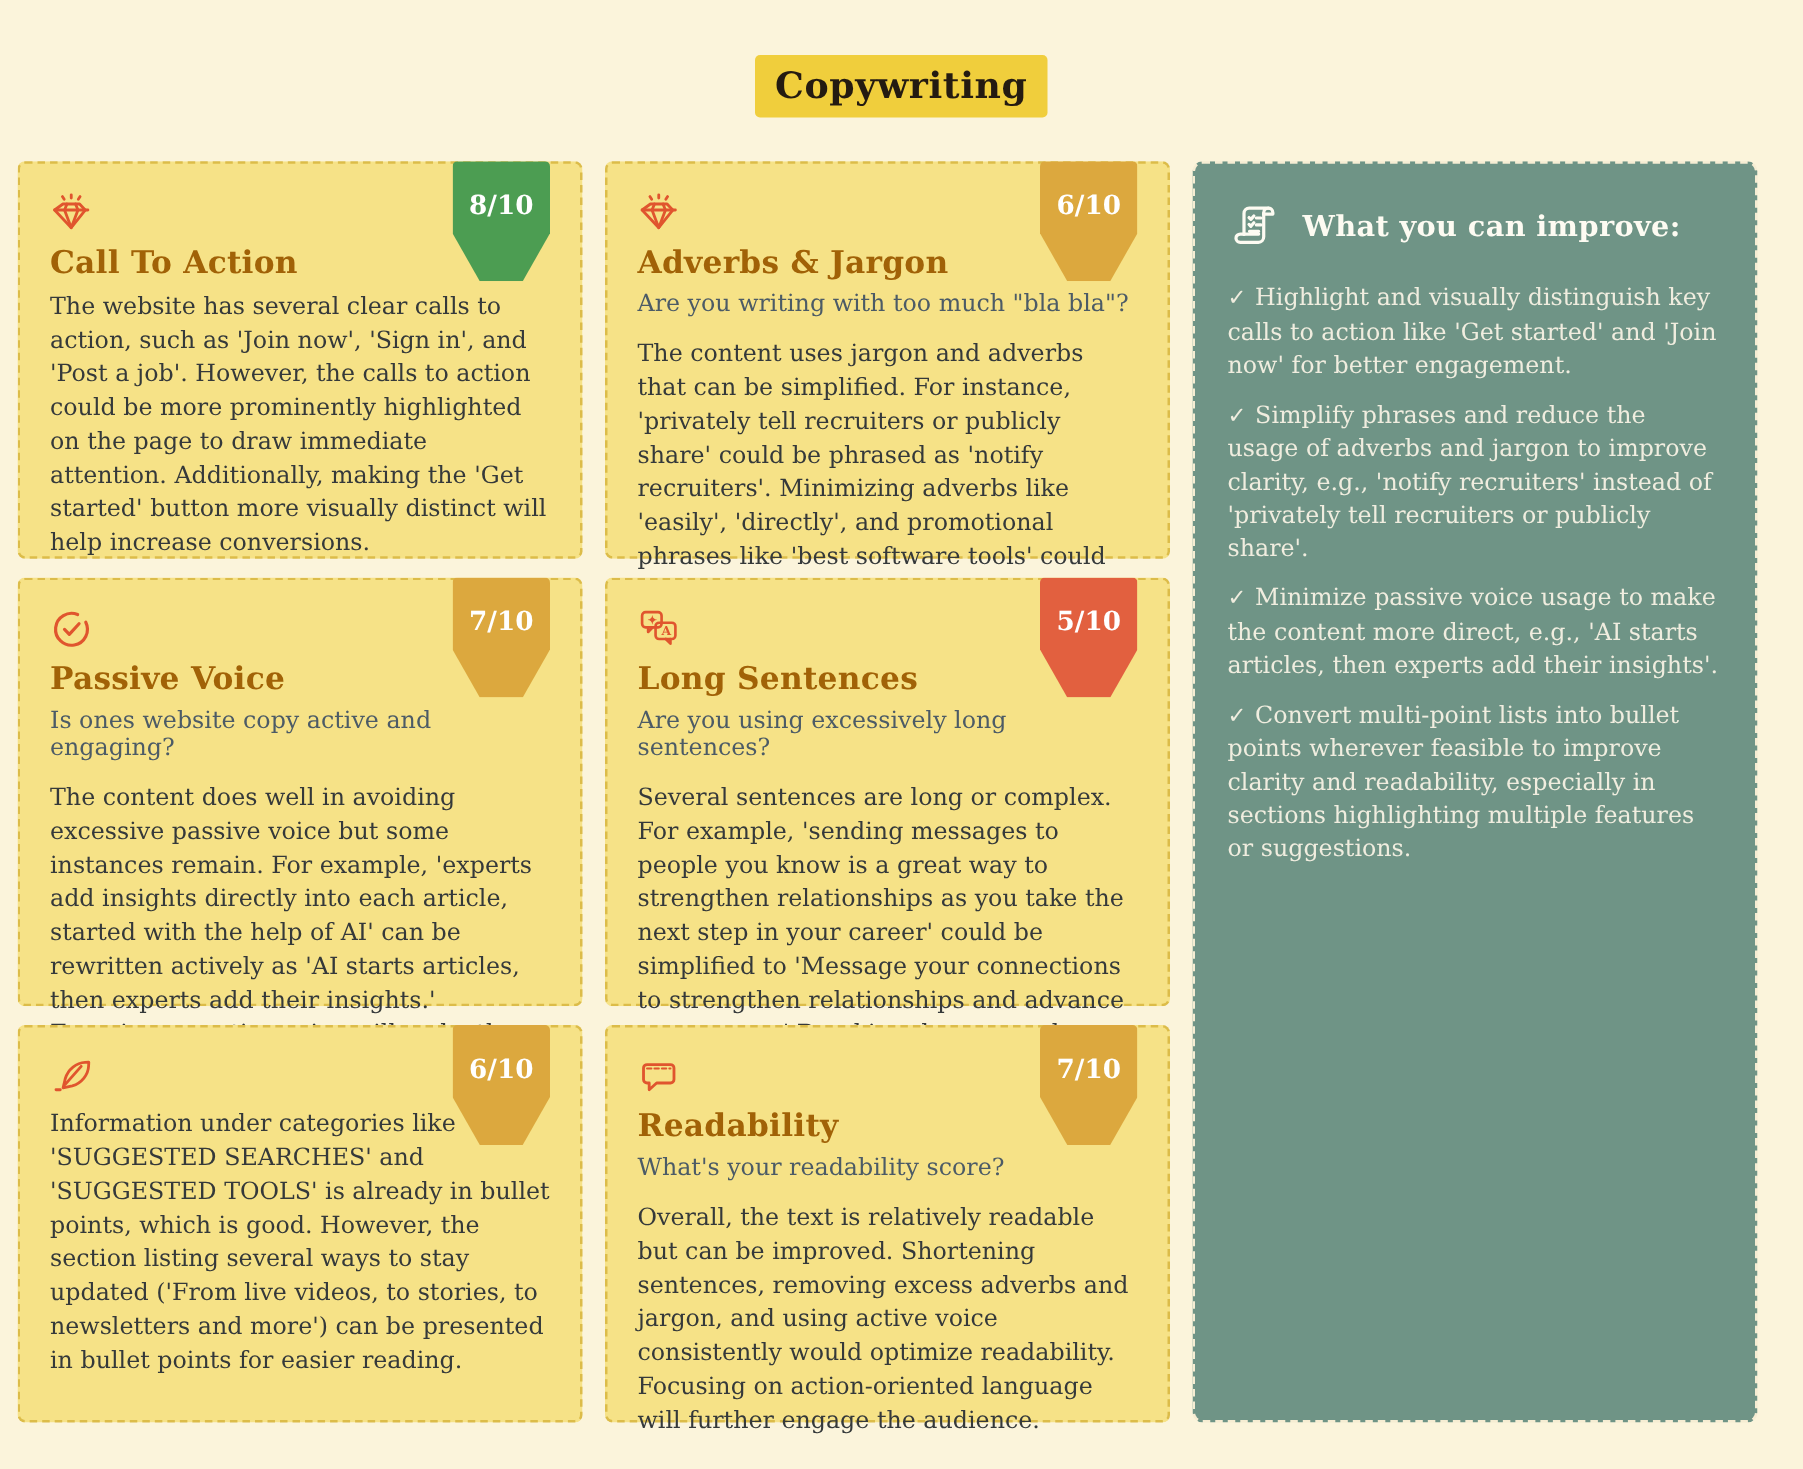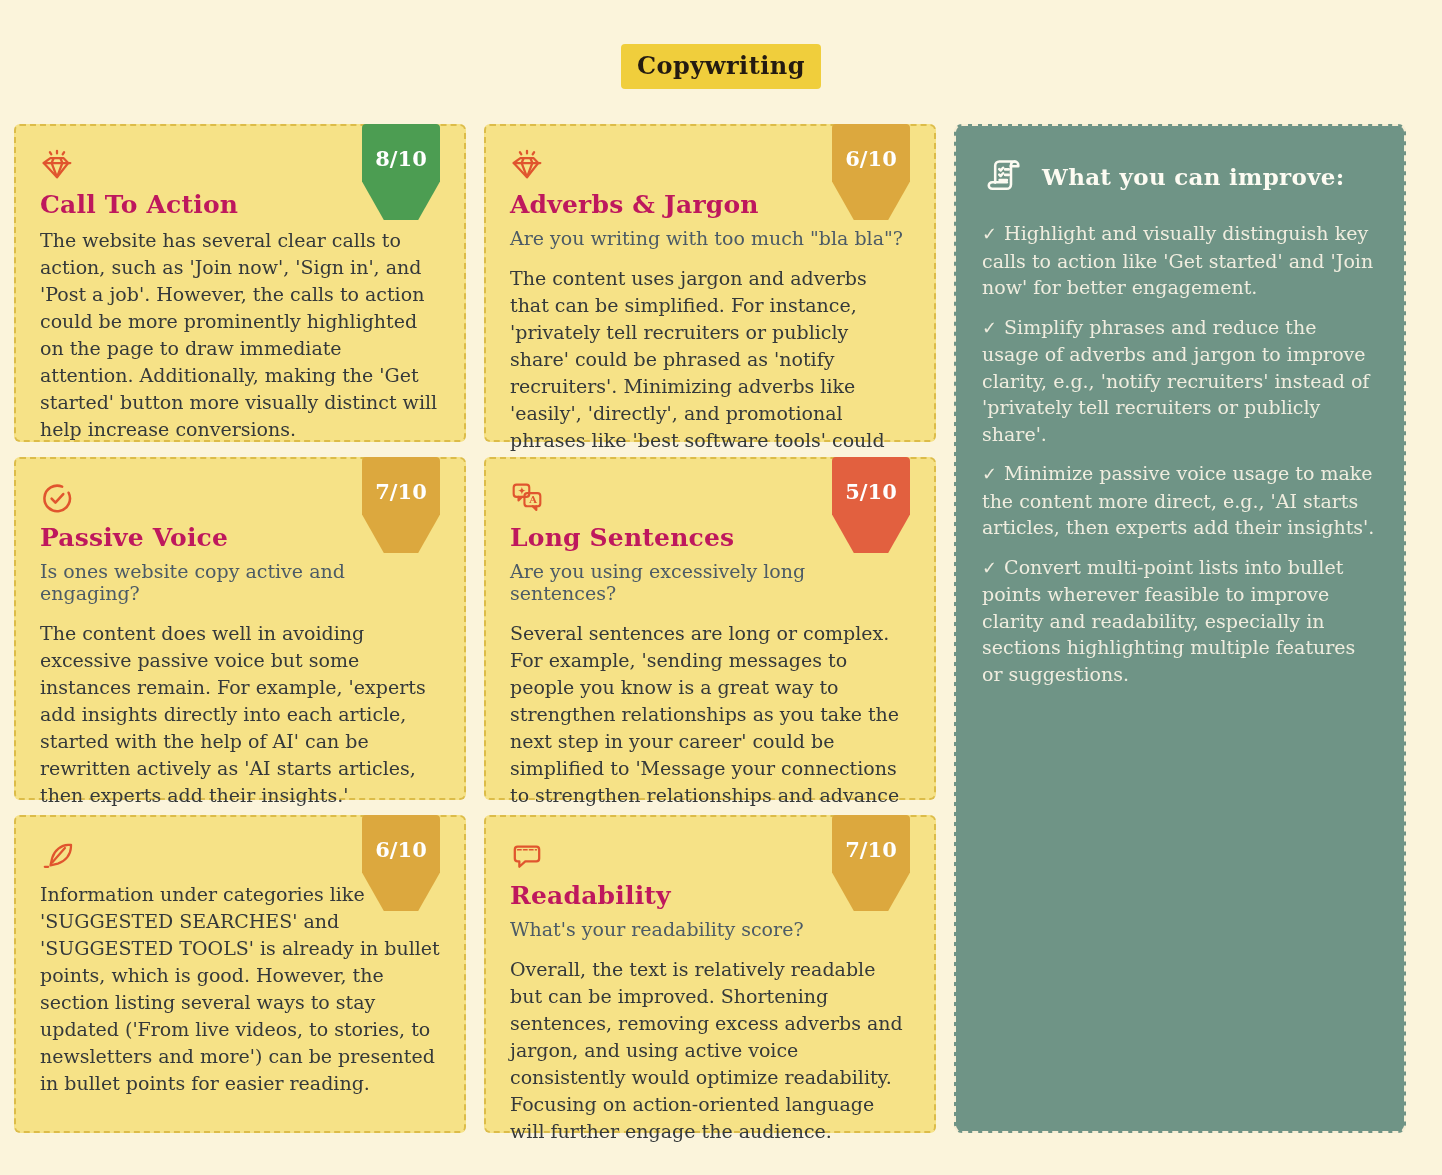--- a/index.html
+++ b/index.html
@@ -8,21 +8,21 @@
     background:#FBF4DB;
     font-family:"DejaVu Serif", serif;
     color:#34393B;
     overflow:hidden;
   }
   .title-row { text-align:center; margin:44px 0 35px; }
   .page-title {
     display:inline-block;
     background:#F0CE3C;
     color:#241B11;
-    font-size:24px;
+    font-size:29px;
     font-weight:700;
     padding:7px 16px 9px;
     border-radius:4px;
     letter-spacing:0.5px;
   }
   .layout {
     display:grid;
     grid-template-columns:452px 452px 452px;
     grid-template-rows:318px 343px 318px;
     column-gap:18px;
@@ -33,21 +33,21 @@
     position:relative;
     background:#F6E287;
     border:2px dashed #DCBC49;
     border-radius:6px;
     padding:22px 24px;
   }
   .card-icon { width:34px; height:34px; display:block; margin-bottom:8px; }
   .card-title {
     font-size:25px;
     font-weight:700;
-    color:#be185d;
+    color:#a16207;
     margin-bottom:8px;
     letter-spacing:0.2px;
   }
   .card-question {
     font-size:19px;
     color:#4C5B66;
     margin-bottom:16px;
   }
   .card-body {
     font-size:19px;

